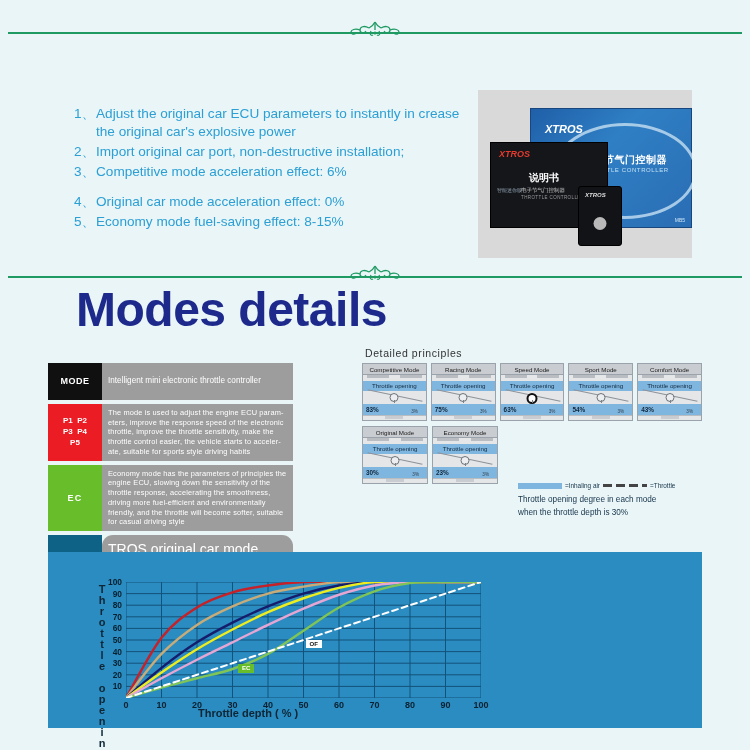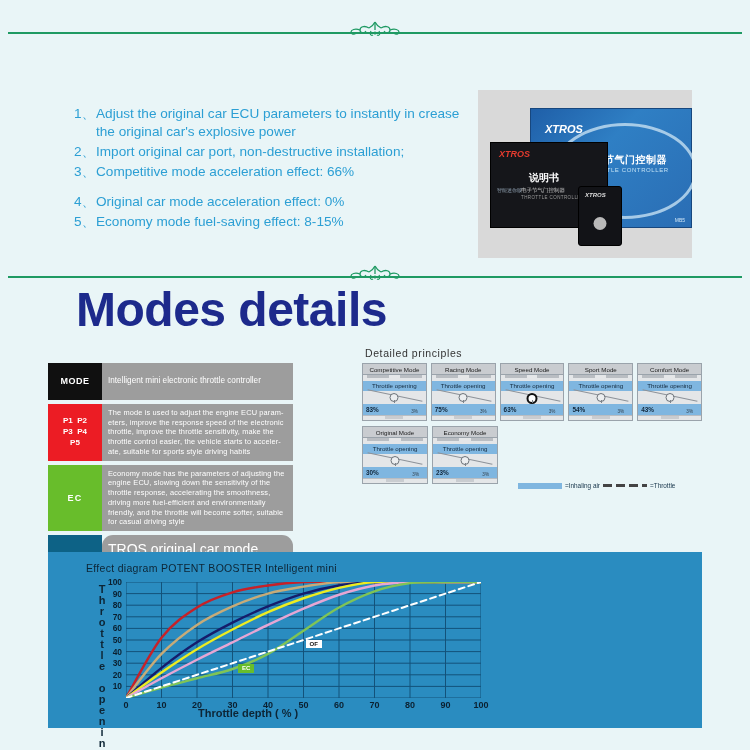--- a/index.html
+++ b/index.html
@@ -235,21 +235,21 @@
     <div class="bullet">
       <span class="num">1、</span>
       <span class="txt">Adjust the original car ECU parameters to instantly in crease the original car's explosive power</span>
     </div>
     <div class="bullet">
       <span class="num">2、</span>
       <span class="txt">Import original car port, non-destructive installation;</span>
     </div>
     <div class="bullet">
       <span class="num">3、</span>
-      <span class="txt">Competitive mode acceleration effect: 66%</span>
+      <span class="txt">Competitive mode acceleration effect: 6%</span>
     </div>
     <div class="bullet gap">
       <span class="num">4、</span>
       <span class="txt">Original car mode acceleration effect: 0%</span>
     </div>
     <div class="bullet">
       <span class="num">5、</span>
       <span class="txt">Economy mode fuel-saving effect: 8-15%</span>
     </div>
   </div>
@@ -307,21 +307,21 @@
       <div class="mdval hdr">Intelligent mini electronic throttle controller</div>
     </div>
     <div class="mdrow">
       <div class="mdkey red">
         <div class="plist">P1&nbsp;&nbsp;P2<br>P3&nbsp;&nbsp;P4<br>P5</div>
       </div>
       <div class="mdval tight">The mode is used to adjust the engine ECU param-eters, improve the response speed of the electronic throttle, improve the throttle sensitivity, make the throttle control easier, the vehicle starts to acceler-ate, suitable for sports style driving habits</div>
     </div>
     <div class="mdrow">
       <div class="mdkey grn">EC</div>
-      <div class="mdval tight">Economy mode has the parameters of adjusting the engine ECU, slowing down the sensitivity of the throttle response, accelerating the smoothness, driving more fuel-efficient and environmentally friendly, and the throttle will become softer, suitable for casual driving style</div>
+      <div class="mdval tight">Economy mode has the parameters of principles the engine ECU, slowing down the sensitivity of the throttle response, accelerating the smoothness, driving more fuel-efficient and environmentally friendly, and the throttle will become softer, suitable for casual driving style</div>
     </div>
     <div class="mdrow">
       <div class="mdkey tl">OF</div>
       <div class="mdval of">TROS   original car mode design, does not change the original car output, restore the original car control</div>
     </div>
   </div>
 
   <div class="cards">
     <div class="cardrow" id="card-row-1">
         <div class="card">
@@ -420,24 +420,27 @@
       </div>
   </div>
 
   <div class="plegend">
     <div class="row1">
       <span class="sw"></span>
       <span>=Inhaling air</span>
       <span class="dashsw"></span>
       <span>=Throttle</span>
     </div>
+    <div class="cap">
+      <div>Throttle opening degree in each mode</div>
+      <div>when the throttle depth is 30%</div>
+    </div>
   </div>
 
   <div class="chart">
-    <div class="chart-title">Effect diagram  POTENT BOOSTER  Intelligent mini</div>
 
     <div class="ylabel" id="ylab">
         <span>T</span>
         <span>h</span>
         <span>r</span>
         <span>o</span>
         <span>t</span>
         <span>t</span>
         <span>l</span>
         <span>e</span>

